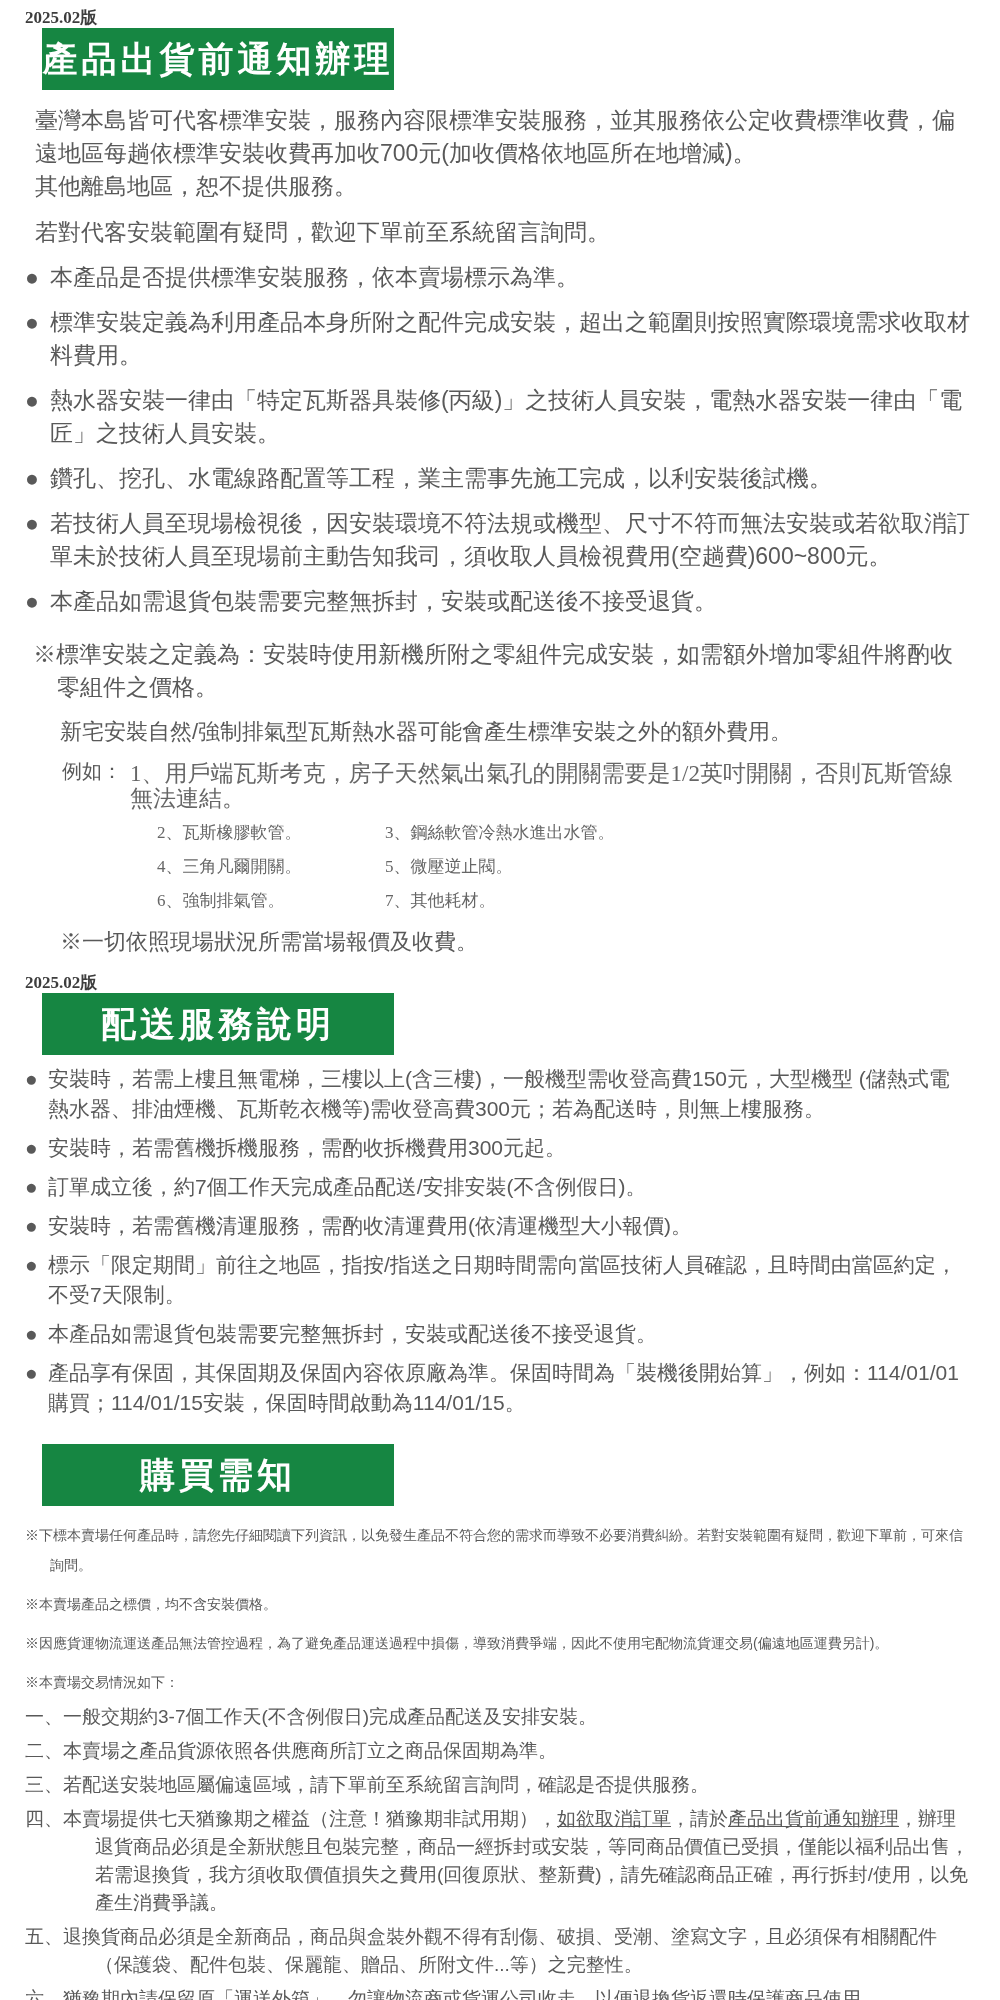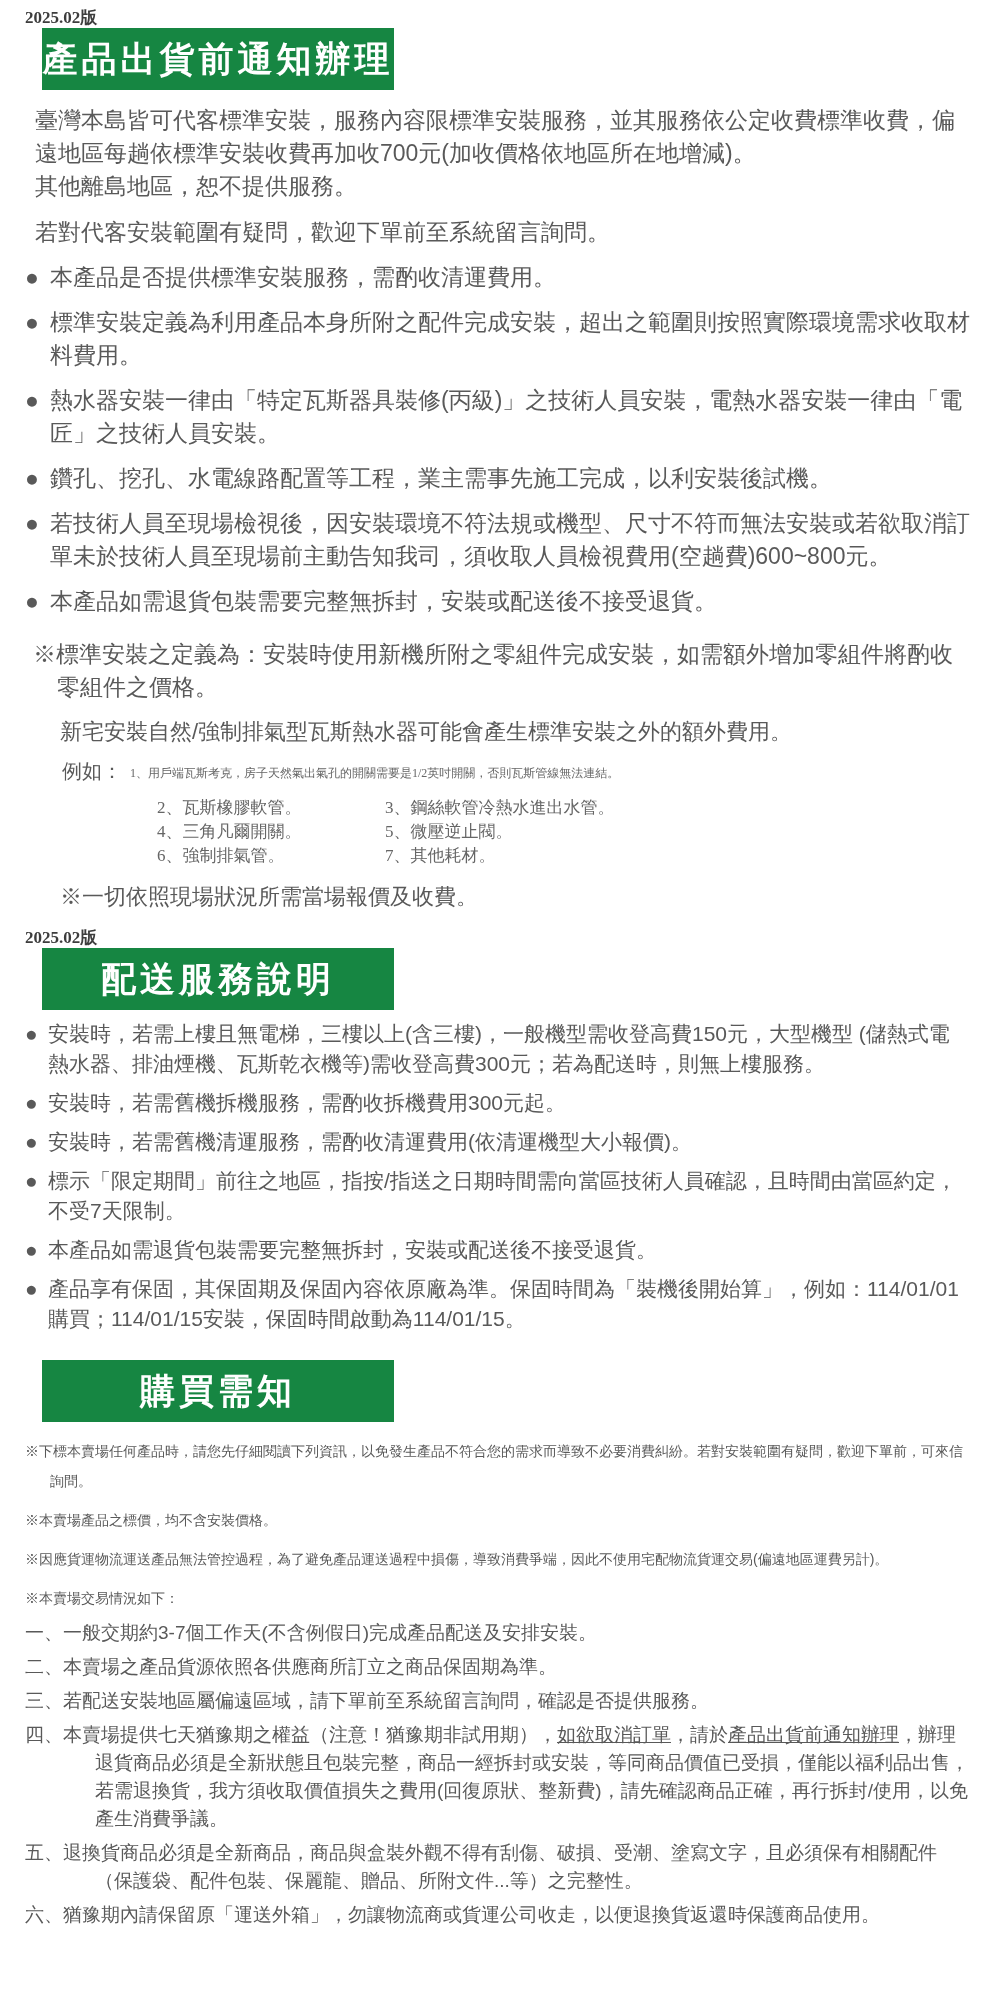--- a/index.html
+++ b/index.html
@@ -31,24 +31,24 @@
   ul.blist{list-style:none;margin:5px 0 0 0;padding:0;font-size:23px;line-height:33px;}
   ul.blist li{position:relative;padding-left:25px;margin-top:12px;}
   ul.blist li::before{content:"●";position:absolute;left:0;top:0;}
 
   .note-def{margin:20px 0 0 8px;padding-left:24px;text-indent:-24px;font-size:23px;line-height:33px;font-family:Liberation Serif, serif;}
   .note-new{margin:13px 0 0 35px;font-size:22px;line-height:30px;}
 
   .example{display:flex;margin:11px 0 0 37px;}
   .ex-label{font-size:20px;flex:0 0 auto;color:#595959;}
   .ex-body{margin-left:8px;font-family:"Liberation Serif",serif;color:#666666;}
-  .ex-first{font-size:12px;line-height:25px;padding-top:3px;}
+  .ex-first{font-size:23px;line-height:25px;padding-top:3px;}
   .ex-grid{
     display:grid;grid-template-columns:228px auto;
-    margin:10px 0 0 27px;
+    margin:10px 0 0 27px;row-gap:10px;
     font-size:17px;line-height:24px;
   }
   .note-onsite{margin:14px 0 16px 35px;font-size:22px;line-height:30px;}
 
   .s2{margin-top:12px;}
   .s2 .version{padding-top:0;}
   ul.blist.small{font-size:21px;line-height:30px;margin-top:4px;}
   ul.blist.small li{padding-left:23px;margin-top:9px;}
 
   .s3 .gbox{margin-top:26px;}
@@ -66,21 +66,21 @@
   <section class="s1">
     <div class="version">2025.02版</div>
     <div class="gbox">
       <span>產品出貨前通知辦理</span>
     </div>
     <p class="intro">臺灣本島皆可代客標準安裝，服務內容限標準安裝服務，並其服務依公定收費標準收費，偏遠地區每趟依標準安裝收費再加收700元(加收價格依地區所在地增減)。</p>
     <p class="intro cont">其他離島地區，恕不提供服務。</p>
     <p class="intro gap">若對代客安裝範圍有疑問，歡迎下單前至系統留言詢問。</p>
 
     <ul class="blist">
-      <li>本產品是否提供標準安裝服務，需酌收清運費用。</li>
+      <li>本產品是否提供標準安裝服務，依本賣場標示為準。</li>
       <li>標準安裝定義為利用產品本身所附之配件完成安裝，超出之範圍則按照實際環境需求收取材料費用。</li>
       <li>熱水器安裝一律由「特定瓦斯器具裝修(丙級)」之技術人員安裝，電熱水器安裝一律由「電匠」之技術人員安裝。</li>
       <li>鑽孔、挖孔、水電線路配置等工程，業主需事先施工完成，以利安裝後試機。</li>
       <li>若技術人員至現場檢視後，因安裝環境不符法規或機型、尺寸不符而無法安裝或若欲取消訂單未於技術人員至現場前主動告知我司，須收取人員檢視費用(空趟費)600~800元。</li>
       <li>本產品如需退貨包裝需要完整無拆封，安裝或配送後不接受退貨。</li>
     </ul>
 
     <p class="note-def">※標準安裝之定義為：安裝時使用新機所附之零組件完成安裝，如需額外增加零組件將酌收零組件之價格。</p>
     <p class="note-new">新宅安裝自然/強制排氣型瓦斯熱水器可能會產生標準安裝之外的額外費用。</p>
 
@@ -103,20 +103,21 @@
   </section>
 
   <section class="s2">
     <div class="version">2025.02版</div>
     <div class="gbox">
       <span>配送服務說明</span>
     </div>
     <ul class="blist small">
       <li>安裝時，若需上樓且無電梯，三樓以上(含三樓)，一般機型需收登高費150元，大型機型 (儲熱式電熱水器、排油煙機、瓦斯乾衣機等)需收登高費300元；若為配送時，則無上樓服務。</li>
       <li>安裝時，若需舊機拆機服務，需酌收拆機費用300元起。</li>
+      <li>訂單成立後，約7個工作天完成產品配送/安排安裝(不含例假日)。</li>
       <li>安裝時，若需舊機清運服務，需酌收清運費用(依清運機型大小報價)。</li>
       <li>標示「限定期間」前往之地區，指按/指送之日期時間需向當區技術人員確認，且時間由當區約定，不受7天限制。</li>
       <li>本產品如需退貨包裝需要完整無拆封，安裝或配送後不接受退貨。</li>
       <li>產品享有保固，其保固期及保固內容依原廠為準。保固時間為「裝機後開始算」，例如：114/01/01購買；114/01/15安裝，保固時間啟動為114/01/15。</li>
     </ul>
   </section>
 
   <section class="s3">
     <div class="gbox">
       <span>購買需知</span>

